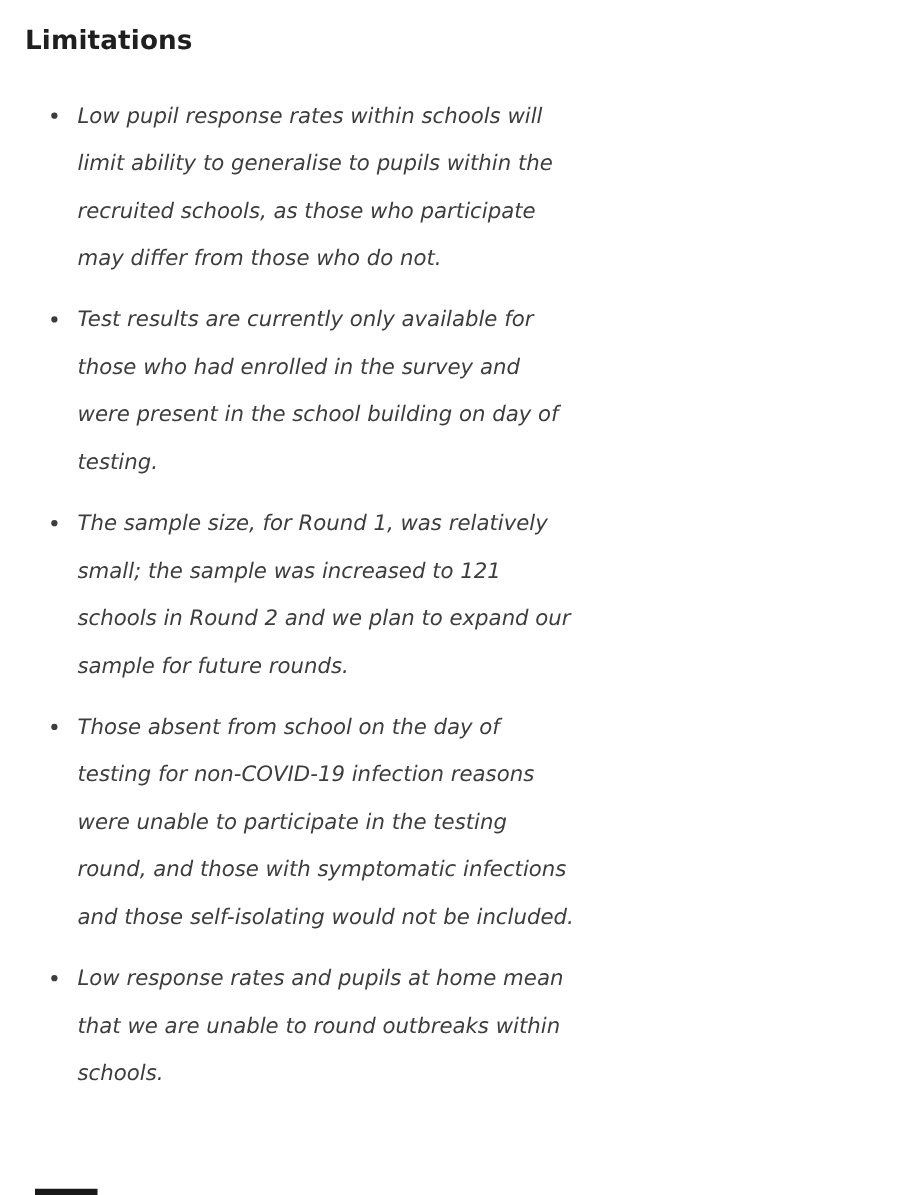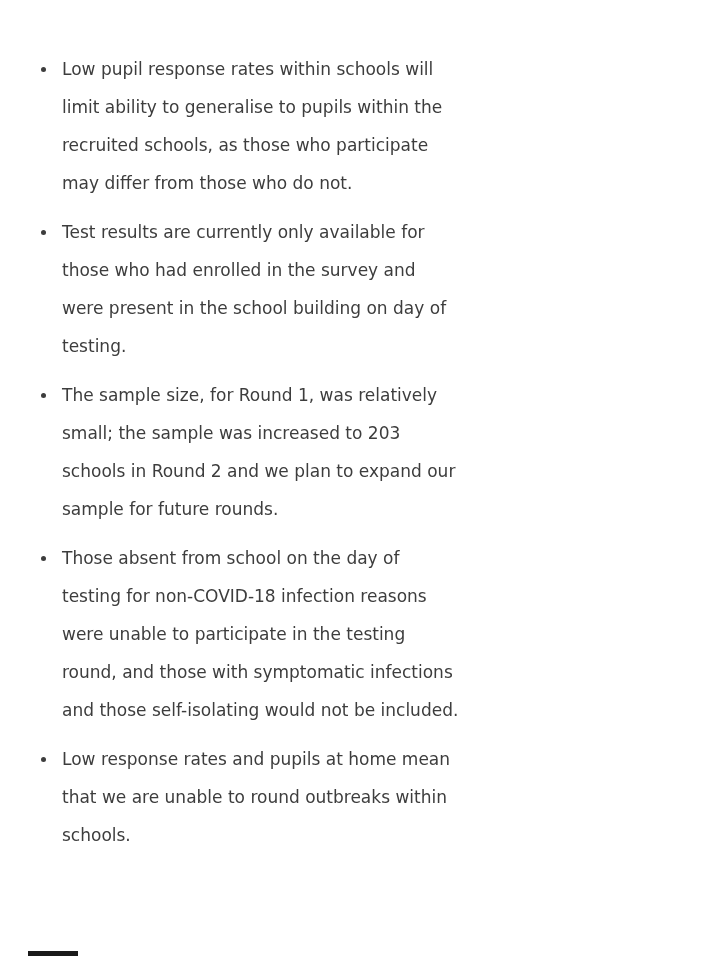--- a/index.html
+++ b/index.html
@@ -26,20 +26,21 @@
     font-size: 21px;
     font-weight: 700;
     color: var(--heading-color);
     letter-spacing: 0.1px;
   }
   ul.limitations-list {
     margin-top: 30px;
     padding-left: 38px;
     list-style: disc outside;
     width: 440px;
+    font-style: italic;
   }
   ul.limitations-list li {
     font-size: 17px;
     line-height: 38px;
     color: var(--body-color);
     margin-bottom: 11px;
     padding-left: 4px;
   }
   ul.limitations-list li::marker {
     color: var(--body-color);
@@ -51,23 +52,24 @@
     bottom: 0;
     width: 50px;
     height: 5px;
     background: var(--cutoff-color);
   }
 </style>
 </head>
 <body>
 
 <div class="content">
+  <h1 class="section-heading">Limitations</h1>
 
   <ul class="limitations-list">
     <li>Low pupil response rates within schools will limit ability to generalise to pupils within the recruited schools, as those who participate may differ from those who do not.</li>
     <li>Test results are currently only available for those who had enrolled in the survey and were present in the school building on day of testing.</li>
-    <li>The sample size, for Round 1, was relatively small; the sample was increased to 203 schools in Round 2 and we plan to expand our sample for future rounds.</li>
-    <li>Those absent from school on the day of testing for non-COVID-18 infection reasons were unable to participate in the testing round, and those with symptomatic infections and those self-isolating would not be included.</li>
+    <li>The sample size, for Round 1, was relatively small; the sample was increased to 121 schools in Round 2 and we plan to expand our sample for future rounds.</li>
+    <li>Those absent from school on the day of testing for non-COVID-19 infection reasons were unable to participate in the testing round, and those with symptomatic infections and those self-isolating would not be included.</li>
     <li>Low response rates and pupils at home mean that we are unable to round outbreaks within schools.</li>
   </ul>
 </div>
 
 <div class="cutoff-bar"></div>
 
 </body></html>

